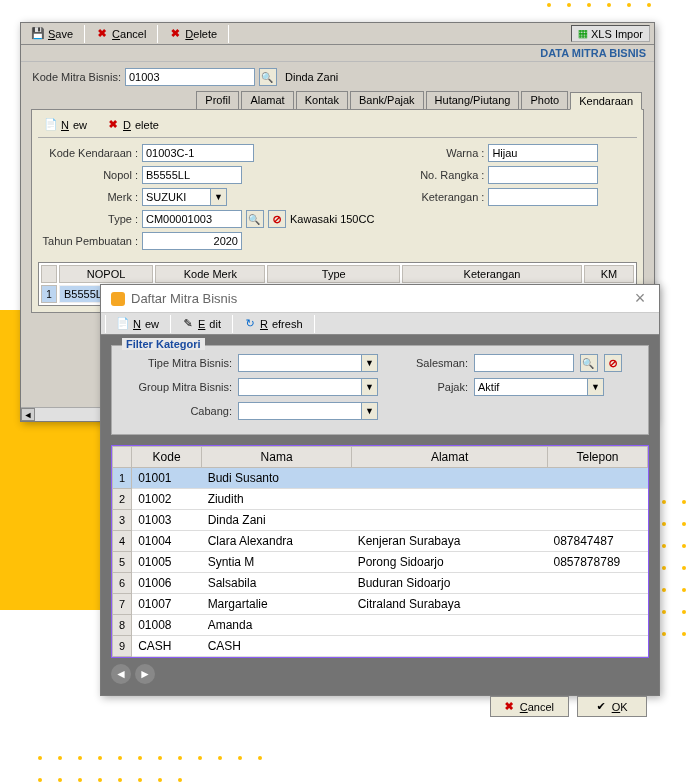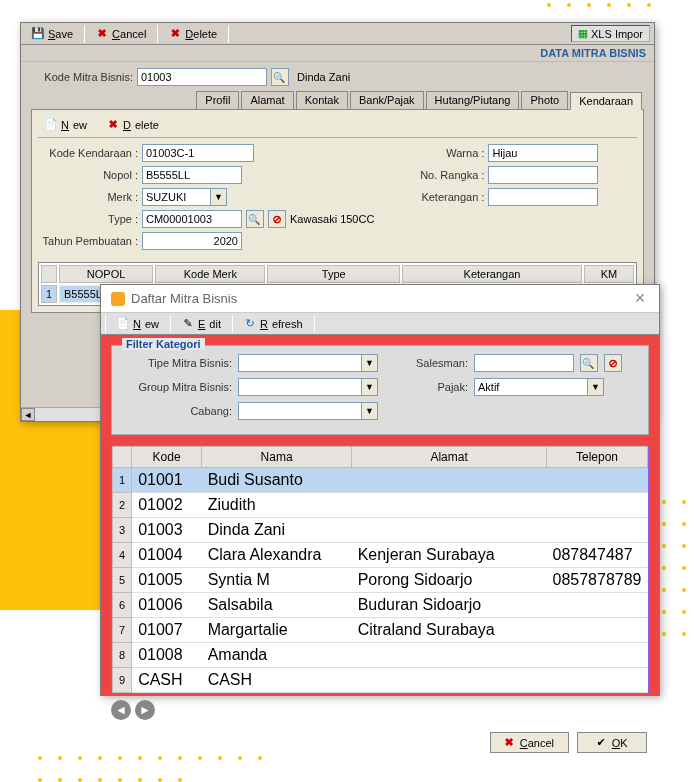--- a/index.html
+++ b/index.html
@@ -9,21 +9,21 @@
 
 .dots { position: absolute; z-index: 0; }
 .dots span { display: inline-block; width: 4px; height: 4px; border-radius: 50%; background: #FFC107; margin: 8px; }
 .dots-top { top: -5px; right: 35px; width: 120px; }
 .dots-bottom { bottom: -10px; left: 30px; width: 250px; }
 .dots-right { bottom: 50px; right: 0; width: 40px; height: 240px; }
 
 .window { position: absolute; background: #d4d0c8; border: 1px solid #7a7a7a; box-shadow: 2px 2px 8px rgba(0,0,0,0.3); }
 
 .win-main { left: 20px; top: 22px; width: 635px; height: 400px; z-index: 1; }
-.win-dialog { left: 100px; top: 284px; width: 560px; height: 412px; z-index: 2; background: #ef4444; }
+.win-dialog { left: 100px; top: 284px; width: 560px; height: 412px; z-index: 2; background: #737373; }
 
 .titlebar { height: 20px; background: linear-gradient(#9db8e6, #7aa3df); display: flex; align-items: center; padding: 0 4px; color: #fff; }
 .titlebar.light { background: #fff; color: #555; height: 28px; padding: 0 10px; border-bottom: 1px solid #ccc; }
 .titlebar .title-icon { width: 14px; height: 14px; background: #f5a623; border-radius: 3px; margin-right: 6px; }
 .titlebar .spacer { flex: 1; }
 .titlebar .close { width: 18px; height: 16px; background: #d4d0c8; border: 1px solid #888; color: #444; text-align: center; line-height: 14px; font-size: 11px; }
 .titlebar.light .close { background: none; border: none; font-size: 18px; color: #888; }
 
 .toolbar { height: 22px; background: #d4d0c8; border-bottom: 1px solid #888; display: flex; align-items: center; padding: 0 4px; gap: 4px; }
 .tbtn { display: flex; align-items: center; gap: 4px; padding: 2px 6px; border: 1px solid transparent; cursor: pointer; }
@@ -32,21 +32,21 @@
 .sep { width: 1px; height: 18px; background: #888; border-right: 1px solid #fff; }
 .toolbar .spacer { flex: 1; }
 
 .xls-btn { border: 1px inset #aaa; background: #e0e0e0; padding: 1px 6px; display: flex; align-items: center; gap: 3px; }
 .section-hdr { text-align: right; padding: 2px 8px; color: #2a5f9e; font-weight: bold; background: #d4d0c8; border-bottom: 1px solid #bbb; }
 
 .body { padding: 6px 10px; }
 .row { display: flex; align-items: center; gap: 4px; margin-bottom: 4px; }
 .lbl { text-align: right; color: #333; }
 .lbl-80 { width: 80px; }
-.lbl-90 { width: 90px; margin-left: 12px; }
+.lbl-90 { width: 90px; }
 .lbl-100 { width: 100px; }
 .lbl-110 { width: 110px; }
 input.field, .field { border: 1px solid #7f9db9; background: #fff; height: 18px; padding: 0 3px; font-size: 11px; }
 .iconbtn { width: 18px; height: 18px; border: 1px solid #7f9db9; background: #ece9d8; display: inline-flex; align-items: center; justify-content: center; font-size: 10px; }
 
 .tabs { display: flex; border-bottom: 1px solid #888; position: relative; top: 1px; justify-content: flex-end; }
 .tab { padding: 2px 8px; border: 1px solid #888; border-bottom: none; background: #d4d0c8; margin-right: 2px; cursor: pointer; position: relative; }
 .tab.active { background: #ece9d8; border-bottom: 1px solid #ece9d8; z-index: 1; top: 1px; }
 
 .tabpanel { border: 1px solid #888; background: #ece9d8; padding: 6px; }
@@ -64,21 +64,21 @@
 .filter-box { border: 1px solid #aaa; background: #ddd; padding: 8px 10px; margin: 10px; position: relative; }
 .filter-box .legend { position: absolute; top: -8px; left: 10px; background: #e8e8e8; padding: 0 4px; color: #1a4ba0; font-weight: bold; }
 .filter-row { display: flex; align-items: center; gap: 6px; margin-bottom: 6px; }
 .combo { border: 1px solid #7f9db9; background: #fff; height: 18px; display: flex; align-items: center; }
 .combo .cval { flex: 1; padding: 0 3px; }
 .combo .carrow { width: 16px; height: 16px; background: #ece9d8; border-left: 1px solid #7f9db9; text-align: center; font-size: 9px; line-height: 16px; }
 
 .dlg-grid-wrap { margin: 6px 10px; border: 1px solid #8b5cf6; background: #fff; }
 .dlg-grid { width: 100%; border-collapse: collapse; }
 .dlg-grid th { background: #e6e3de; border: 1px solid #c0bcb5; padding: 3px 6px; font-weight: normal; font-size: 12px; }
-.dlg-grid td { border-bottom: 1px solid #ddd; padding: 3px 6px; font-size: 16px; height: 19px; }
+.dlg-grid td { border-bottom: 1px solid #ddd; padding: 3px 6px; font-size: 12px; height: 19px; }
 .dlg-grid td.rownum { background: #e6e3de; border: 1px solid #c0bcb5; text-align: center; width: 18px; font-size: 11px; }
 .dlg-grid tr.selected td { background: #bcd5f0; }
 
 .nav-arrows { display: flex; gap: 4px; margin: 4px 10px; }
 .nav-arrows .arr { width: 20px; height: 20px; border-radius: 50%; background: #888; color: #fff; display: flex; align-items: center; justify-content: center; font-size: 12px; }
 
 .dlg-buttons { display: flex; justify-content: flex-end; gap: 8px; padding: 8px 12px; }
 .btn { border: 1px solid #888; background: #ece9d8; padding: 3px 14px; display: flex; align-items: center; gap: 6px; cursor: pointer; min-width: 70px; justify-content: center; }
 
 .scrollbar-h { height: 14px; background: #e0e0e0; border-top: 1px solid #aaa; display: flex; }

